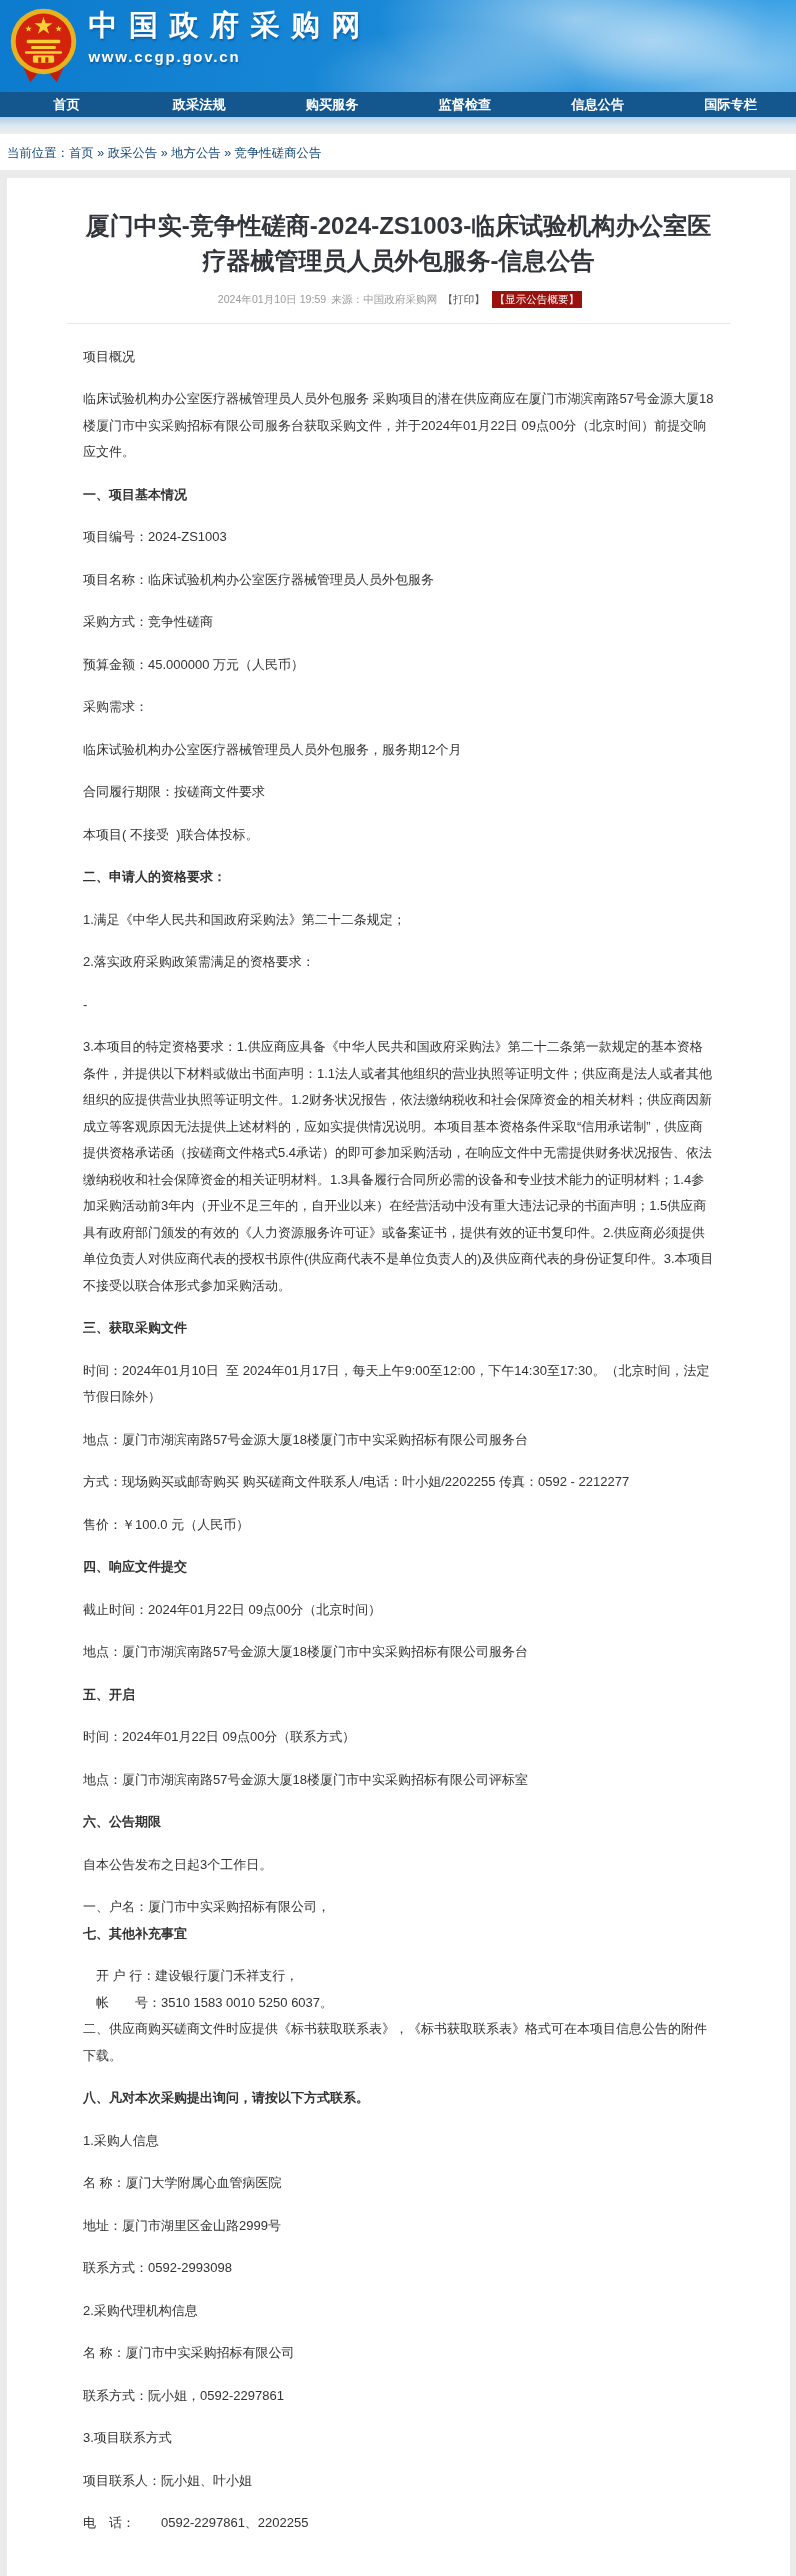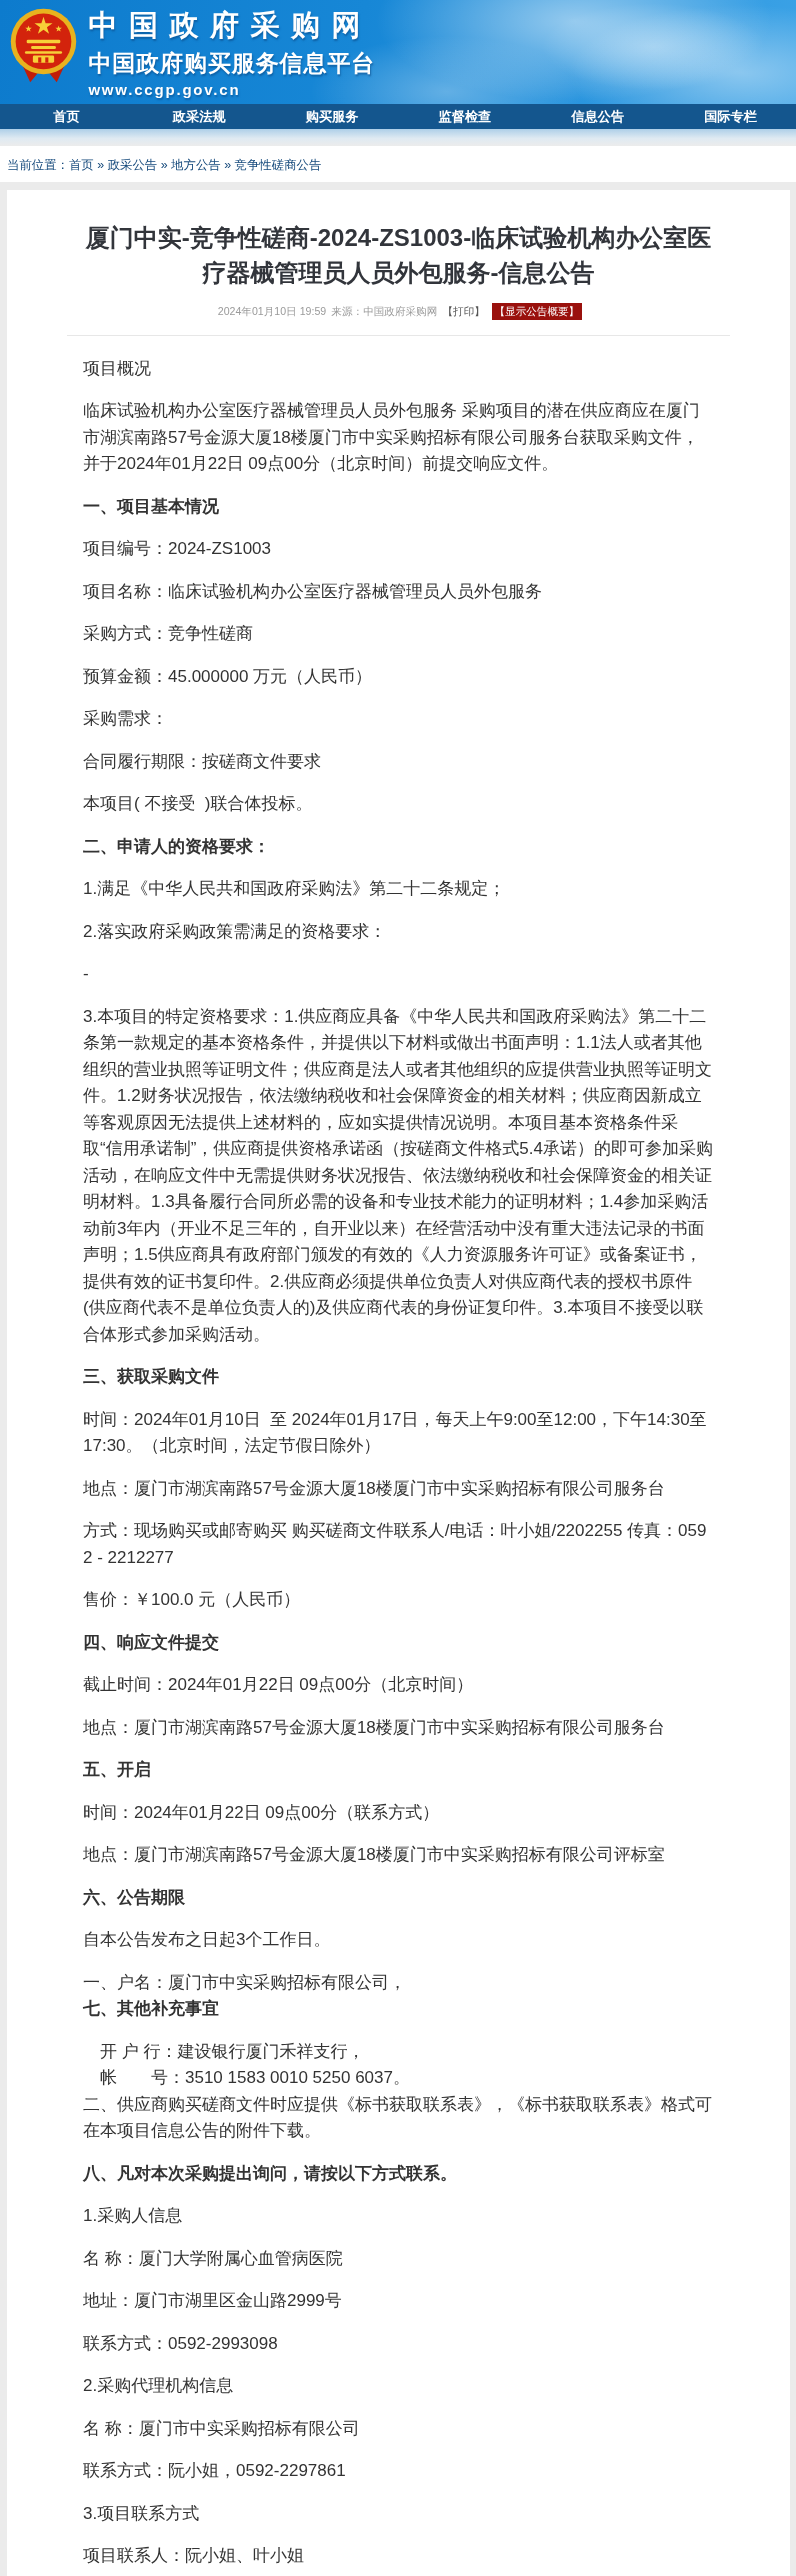--- a/index.html
+++ b/index.html
@@ -5,21 +5,21 @@
   * { box-sizing: border-box; }
   html, body { margin: 0; padding: 0; }
   body {
     width: 797px; height: 2576px; overflow: hidden;
     background: #ebebeb;
     font-family: "Liberation Sans", "DejaVu Sans", sans-serif;
   }
 
   
   .site-header {
-    height: 104px; position: relative; overflow: hidden;
+    height: 92px; position: relative; overflow: hidden;
     background:
       radial-gradient(ellipse 282px 115px at 72% 20%, rgba(255,255,255,.50), rgba(255,255,255,0) 70%),
       radial-gradient(ellipse 247px 97px at 93% 70%, rgba(255,255,255,.42), rgba(255,255,255,0) 70%),
       radial-gradient(ellipse 194px 79px at 56% 88%, rgba(255,255,255,.30), rgba(255,255,255,0) 70%),
       radial-gradient(ellipse 159px 62px at 82% 45%, rgba(255,255,255,.35), rgba(255,255,255,0) 70%),
       linear-gradient(100deg, #0d7bcd 0%, #1787d6 45%, #3ba2e6 100%);
   }
   .logo-row { display: flex; align-items: flex-start; padding: 6.2px 0 0 8.8px; }
   .emblem { width: 69px; height: 78px; flex: 0 0 auto; display: block; }
   .logo-text { margin-left: 10.6px; color: #fff; }
@@ -70,21 +70,21 @@
   .article-meta span { margin: 0 2.6px; }
   .print-link { color: #555; text-decoration: none; cursor: pointer; margin: 0 2.6px; }
   .summary-badge {
     display: inline-block; background: #9a110d; color: #fff; text-decoration: none;
     cursor: pointer; padding: 1.8px 2.6px; margin-left: 4.4px; font-size: 10.6px; text-align: center;
   }
   .meta-divider { border-bottom: 0.9px solid #e7e7e7; margin: 15px -16px 10.6px; }
 
   .article-body { padding-top: 8.8px; }
   .article-body p.para {
-    margin: 0 0 16px; font-size: 17px; line-height: 26.5px; color: #333;
+    margin: 0 0 16px; font-size: 13px; line-height: 26.5px; color: #333;
     white-space: pre-wrap; word-break: break-all;
   }
   .article-body p.heading { font-weight: bold; }
   .article-body p.tight { margin-bottom: 0; }
 </style>
 </head>
 <body>
 
 <header class="site-header">
   <div class="logo-row">
@@ -100,21 +100,20 @@
         <rect x="20" y="38" width="38" height="4" rx="1.5" fill="#f7d038"></rect>
         <rect x="25" y="45" width="28" height="3.5" rx="1.5" fill="#f7d038"></rect>
         <rect x="18" y="51" width="42" height="3" rx="1.5" fill="#f7d038"></rect>
         <rect x="27" y="56" width="24" height="8" rx="1.5" fill="#f7d038"></rect>
         <rect x="33" y="58" width="3.5" height="6" fill="#d3230c"></rect>
         <rect x="41" y="58" width="3.5" height="6" fill="#d3230c"></rect>
       </svg>
     </span>
     <div class="logo-text">
       <div class="site-name">中国政府采购网</div>
-      <div class="site-subtitle">中国政府购买服务信息平台</div>
       <div class="site-url">www.ccgp.gov.cn</div>
     </div>
   </div>
 </header>
 
 <nav class="main-nav">
     <a class="nav-item">首页</a>
     <a class="nav-item">政采法规</a>
     <a class="nav-item">购买服务</a>
     <a class="nav-item">监督检查</a>
@@ -135,20 +134,21 @@
   <div class="meta-divider"></div>
   <div class="article-body">
       <p class="para">项目概况</p>
       <p class="para">临床试验机构办公室医疗器械管理员人员外包服务 采购项目的潜在供应商应在厦门市湖滨南路57号金源大厦18楼厦门市中实采购招标有限公司服务台获取采购文件，并于2024年01月22日 09点00分（北京时间）前提交响应文件。</p>
       <p class="para heading">一、项目基本情况</p>
       <p class="para">项目编号：2024-ZS1003</p>
       <p class="para">项目名称：临床试验机构办公室医疗器械管理员人员外包服务</p>
       <p class="para">采购方式：竞争性磋商</p>
       <p class="para">预算金额：45.000000 万元（人民币）</p>
       <p class="para">采购需求：</p>
+      <p class="para">临床试验机构办公室医疗器械管理员人员外包服务，服务期12个月</p>
       <p class="para">合同履行期限：按磋商文件要求</p>
       <p class="para">本项目( 不接受  )联合体投标。</p>
       <p class="para heading">二、申请人的资格要求：</p>
       <p class="para">1.满足《中华人民共和国政府采购法》第二十二条规定；</p>
       <p class="para">2.落实政府采购政策需满足的资格要求：</p>
       <p class="para">-</p>
       <p class="para">3.本项目的特定资格要求：1.供应商应具备《中华人民共和国政府采购法》第二十二条第一款规定的基本资格条件，并提供以下材料或做出书面声明：1.1法人或者其他组织的营业执照等证明文件；供应商是法人或者其他组织的应提供营业执照等证明文件。1.2财务状况报告，依法缴纳税收和社会保障资金的相关材料；供应商因新成立等客观原因无法提供上述材料的，应如实提供情况说明。本项目基本资格条件采取“信用承诺制”，供应商提供资格承诺函（按磋商文件格式5.4承诺）的即可参加采购活动，在响应文件中无需提供财务状况报告、依法缴纳税收和社会保障资金的相关证明材料。1.3具备履行合同所必需的设备和专业技术能力的证明材料；1.4参加采购活动前3年内（开业不足三年的，自开业以来）在经营活动中没有重大违法记录的书面声明；1.5供应商具有政府部门颁发的有效的《人力资源服务许可证》或备案证书，提供有效的证书复印件。2.供应商必须提供单位负责人对供应商代表的授权书原件(供应商代表不是单位负责人的)及供应商代表的身份证复印件。3.本项目不接受以联合体形式参加采购活动。</p>
       <p class="para heading">三、获取采购文件</p>
       <p class="para">时间：2024年01月10日  至 2024年01月17日，每天上午9:00至12:00，下午14:30至17:30。（北京时间，法定节假日除外）</p>
       <p class="para">地点：厦门市湖滨南路57号金源大厦18楼厦门市中实采购招标有限公司服务台</p>

